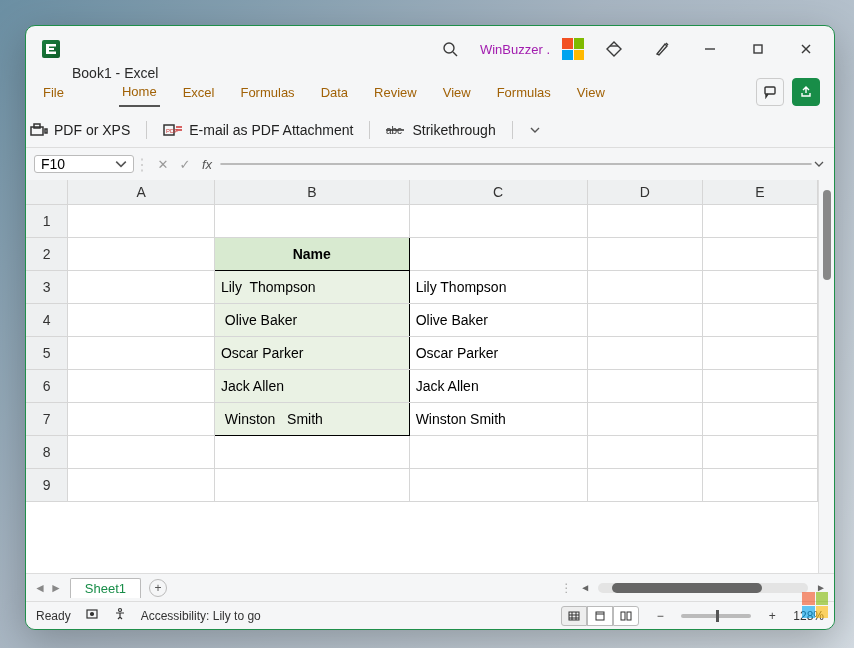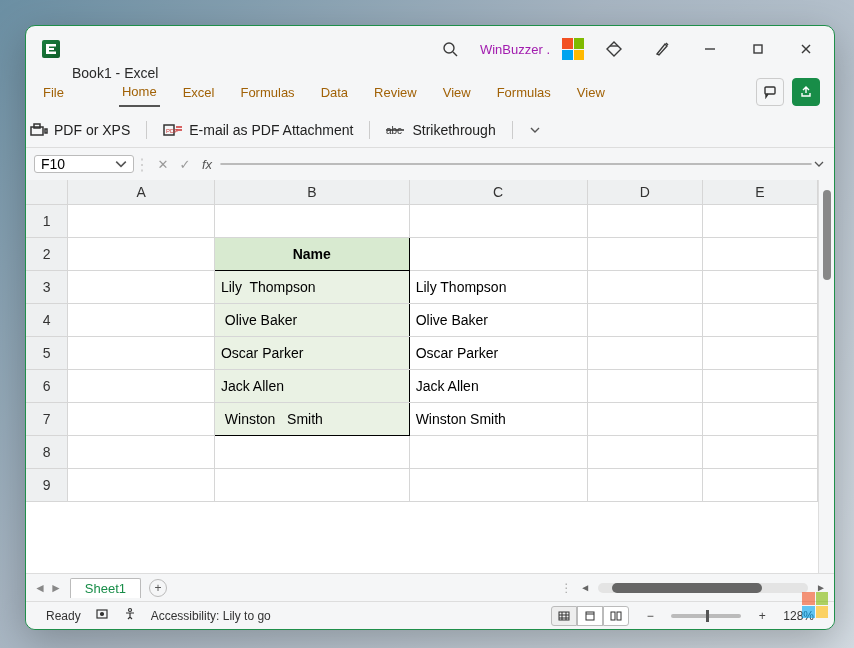--- a/index.html
+++ b/index.html
@@ -72,21 +72,21 @@
   .sheets{height:28px;display:flex;align-items:center;background:#f5f6f7;border-top:1px solid #ddd;padding:0 8px;gap:8px;font-size:12px;}
   .sheet-nav{display:flex;gap:4px;color:#888;}
   .sheet-tab{border:1px solid #bbb;border-bottom:none;background:#fff;padding:2px 14px;font-size:13px;color:#188d48;border-radius:2px 2px 0 0;}
   .add-sheet{width:18px;height:18px;border:1px solid #bbb;border-radius:50%;display:flex;align-items:center;justify-content:center;font-size:12px;color:#555;}
   .sheets-spacer{flex:1;}
   .hscroll{width:210px;height:10px;background:#e4e4e4;border-radius:5px;position:relative;}
   .hthumb{position:absolute;left:14px;width:150px;height:10px;background:#666;border-radius:5px;}
   .harrow{color:#666;font-size:10px;}
 
   
-  .status{height:28px;display:flex;align-items:center;padding:0 20px;gap:14px;font-size:12px;color:#333;border-top:1px solid #ddd;background:#f5f6f7;border-radius:0 0 10px 10px;}
+  .status{height:28px;display:flex;align-items:center;padding:0 10px;gap:14px;font-size:12px;color:#333;border-top:1px solid #ddd;background:#f5f6f7;border-radius:0 0 10px 10px;}
   .status .spacer{flex:1;}
   .view-btns{display:flex;gap:0;}
   .view-btns div{width:26px;height:20px;border:1px solid #bbb;display:flex;align-items:center;justify-content:center;background:#fff;}
   .view-btns div:first-child{border-radius:3px 0 0 3px;background:#eee;}
   .view-btns div:last-child{border-radius:0 3px 3px 0;}
   .zoom-slider{width:70px;height:4px;background:#bbb;position:relative;border-radius:2px;}
   .zoom-slider::after{content:"";position:absolute;left:50%;top:-4px;width:3px;height:12px;background:#555;}
   .zoom-btn{width:14px;text-align:center;color:#444;}
   .watermark{position:absolute;right:22px;bottom:30px;font-size:24px;font-weight:700;color:rgba(120,120,120,0.35);letter-spacing:0.5px;pointer-events:none;}
   .wm-logo{display:inline-grid;grid-template-columns:1fr 1fr;grid-template-rows:1fr 1fr;width:26px;height:26px;gap:1px;vertical-align:-4px;margin-right:4px;opacity:0.6;}

